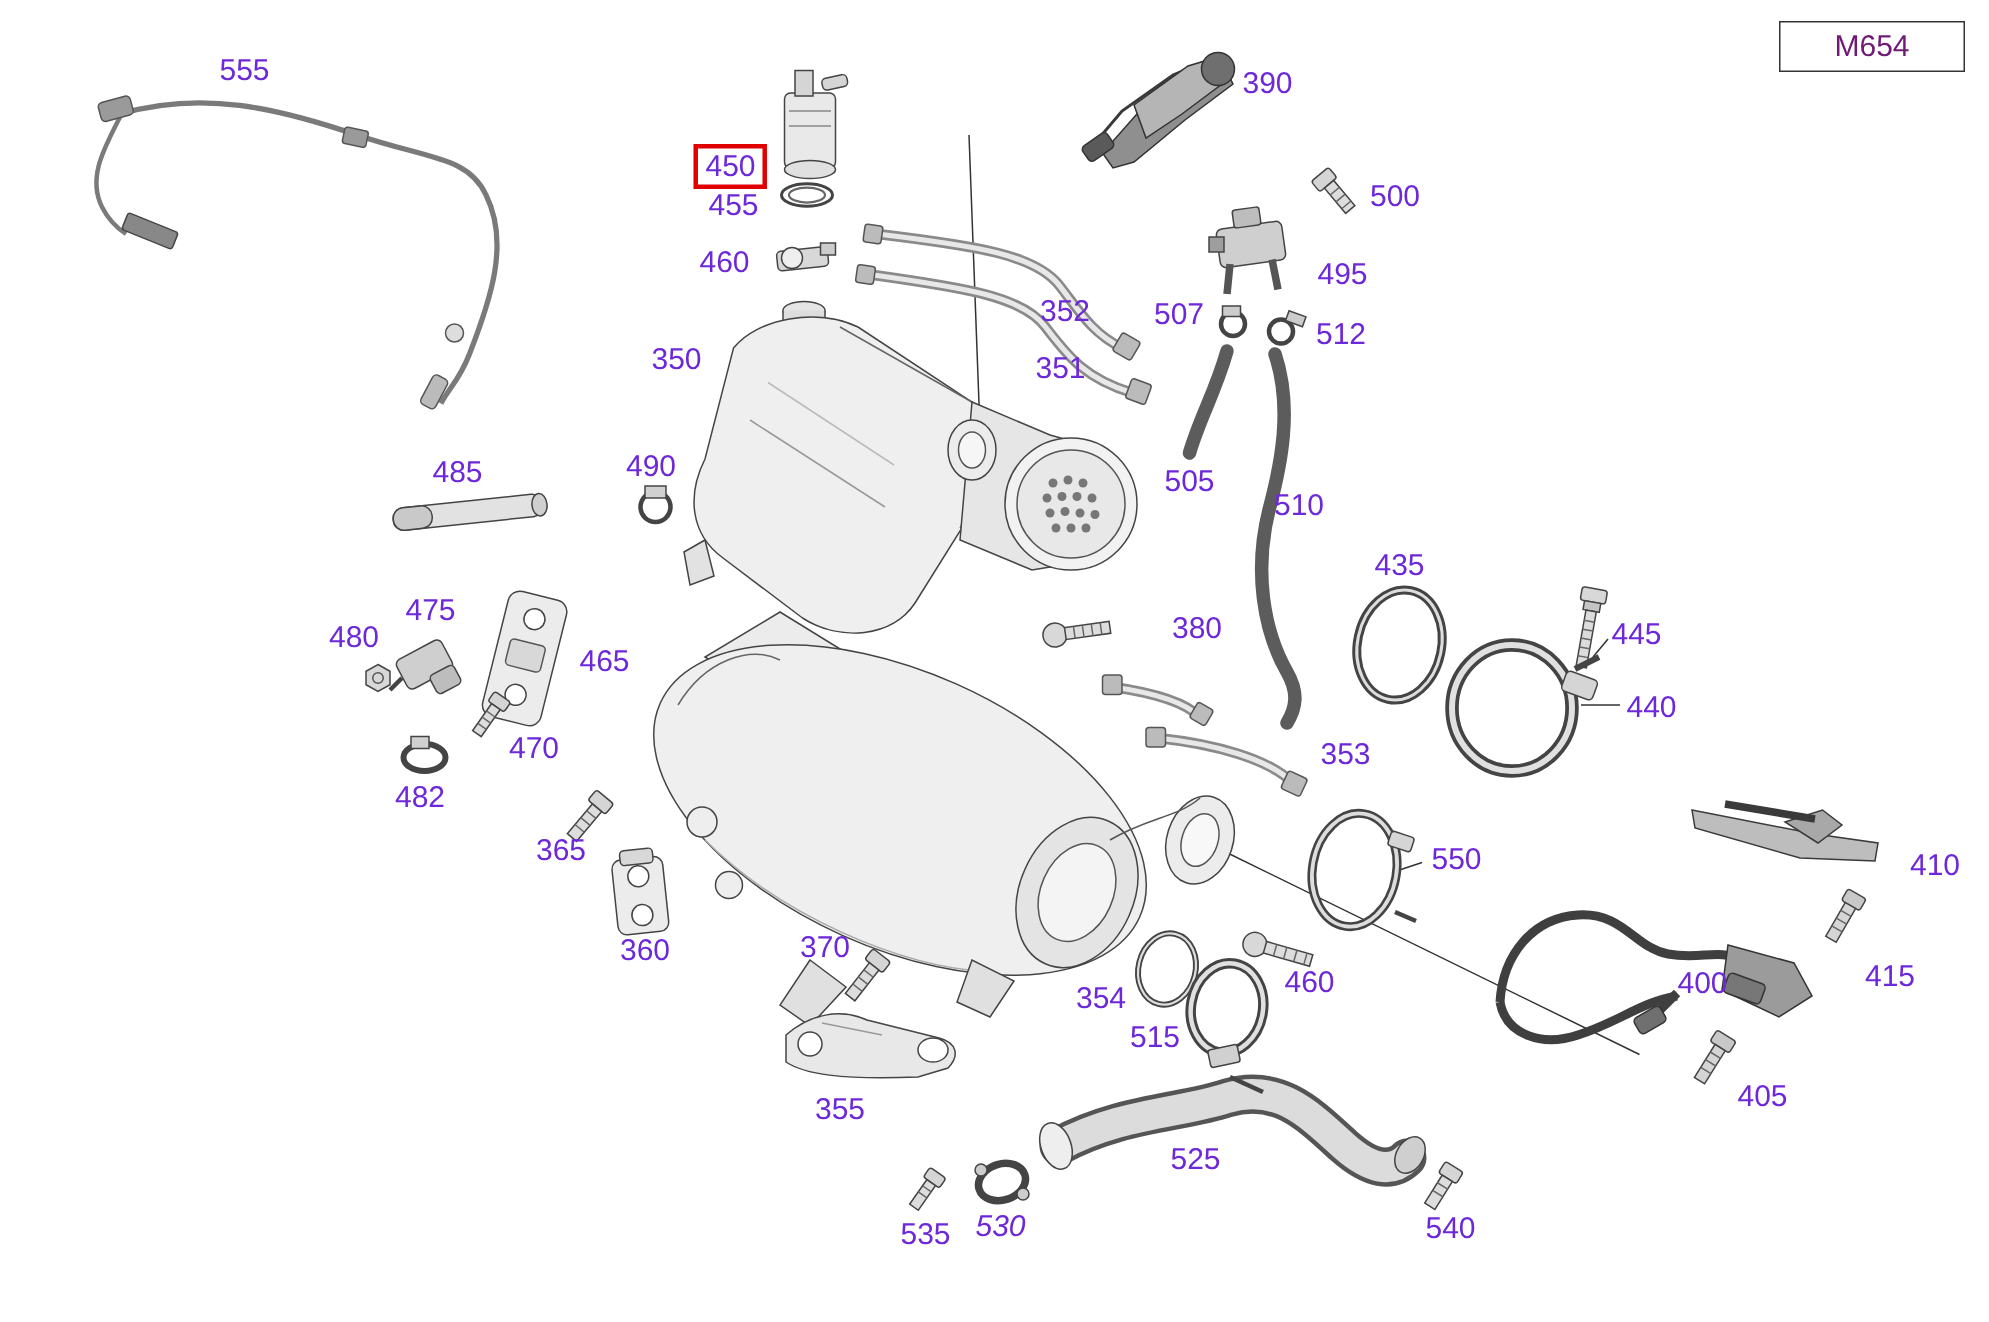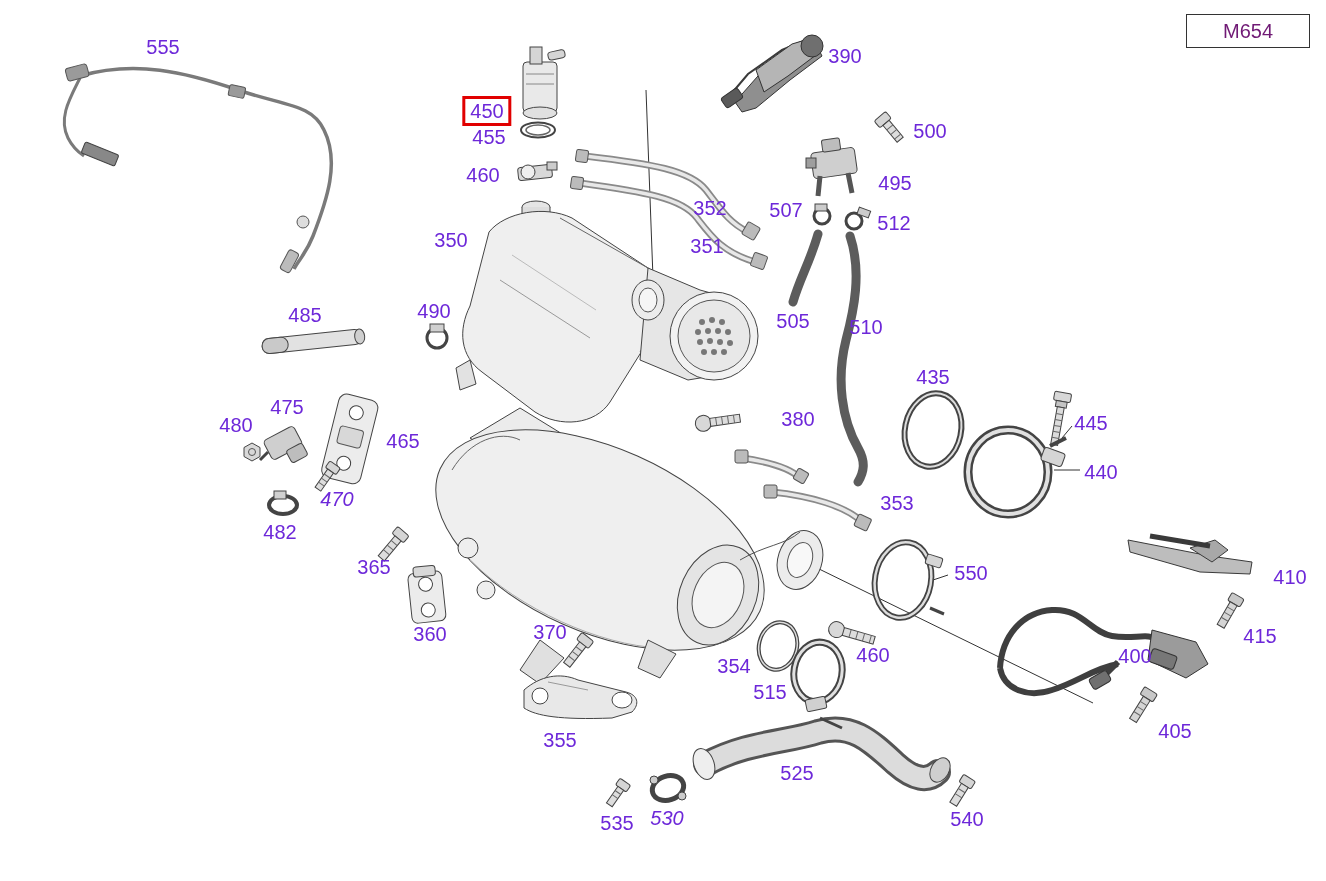--- a/index.html
+++ b/index.html
@@ -383,39 +383,39 @@
       <div class="part-label" style="left: 483px; top: 175px;">460</div>
       <div class="part-label" style="left: 845px; top: 56px;">390</div>
       <div class="part-label" style="left: 930px; top: 131px;">500</div>
       <div class="part-label" style="left: 710px; top: 196px; margin-top: 12px;">352</div>
       <div class="part-label" style="left: 895px; top: 183px;">495</div>
       <div class="part-label" style="left: 786px; top: 210px;">507</div>
       <div class="part-label" style="left: 894px; top: 223px;">512</div>
       <div class="part-label" style="left: 707px; top: 246px;">351</div>
       <div class="part-label" style="left: 451px; top: 240px;">350</div>
       <div class="part-label" style="left: 793px; top: 321px;">505</div>
-      <div class="part-label" style="left: 866px; top: 327px;">510</div>
+      <div class="part-label" style="left: 866px; top: 337px;">510</div>
       <div class="part-label" style="left: 305px; top: 315px;">485</div>
       <div class="part-label" style="left: 434px; top: 311px;">490</div>
       <div class="part-label" style="left: 933px; top: 377px;">435</div>
       <div class="part-label" style="left: 287px; top: 407px;">475</div>
       <div class="part-label" style="left: 236px; top: 425px;">480</div>
       <div class="part-label" style="left: 798px; top: 419px;">380</div>
       <div class="part-label" style="left: 1091px; top: 423px;">445</div>
       <div class="part-label" style="left: 403px; top: 441px;">465</div>
       <div class="part-label" style="left: 1101px; top: 472px;">440</div>
-      <div class="part-label" style="left: 337px; top: 499px; font-style: italic;">470</div>
+      <div class="part-label" style="left: 356px; top: 499px;">470</div>
       <div class="part-label" style="left: 897px; top: 503px;">353</div>
       <div class="part-label" style="left: 280px; top: 532px;">482</div>
       <div class="part-label" style="left: 374px; top: 567px;">365</div>
       <div class="part-label" style="left: 971px; top: 573px;">550</div>
       <div class="part-label" style="left: 1290px; top: 577px;">410</div>
       <div class="part-label" style="left: 550px; top: 632px;">370</div>
       <div class="part-label" style="left: 430px; top: 634px;">360</div>
-      <div class="part-label" style="left: 1260px; top: 636px;">415</div>
+      <div class="part-label" style="left: 1260px; top: 651px;">415</div>
       <div class="part-label" style="left: 873px; top: 655px;">460</div>
       <div class="part-label" style="left: 1093px; top: 656px; margin-left: 42px;">400</div>
       <div class="part-label" style="left: 734px; top: 666px;">354</div>
       <div class="part-label" style="left: 770px; top: 692px;">515</div>
       <div class="part-label" style="left: 1175px; top: 731px;">405</div>
       <div class="part-label" style="left: 560px; top: 740px;">355</div>
       <div class="part-label" style="left: 797px; top: 773px;">525</div>
       <div class="part-label" style="left: 617px; top: 823px;">535</div>
       <div class="part-label" style="left: 667px; top: 818px; font-style: italic;">530</div>
       <div class="part-label" style="left: 967px; top: 819px;">540</div>

